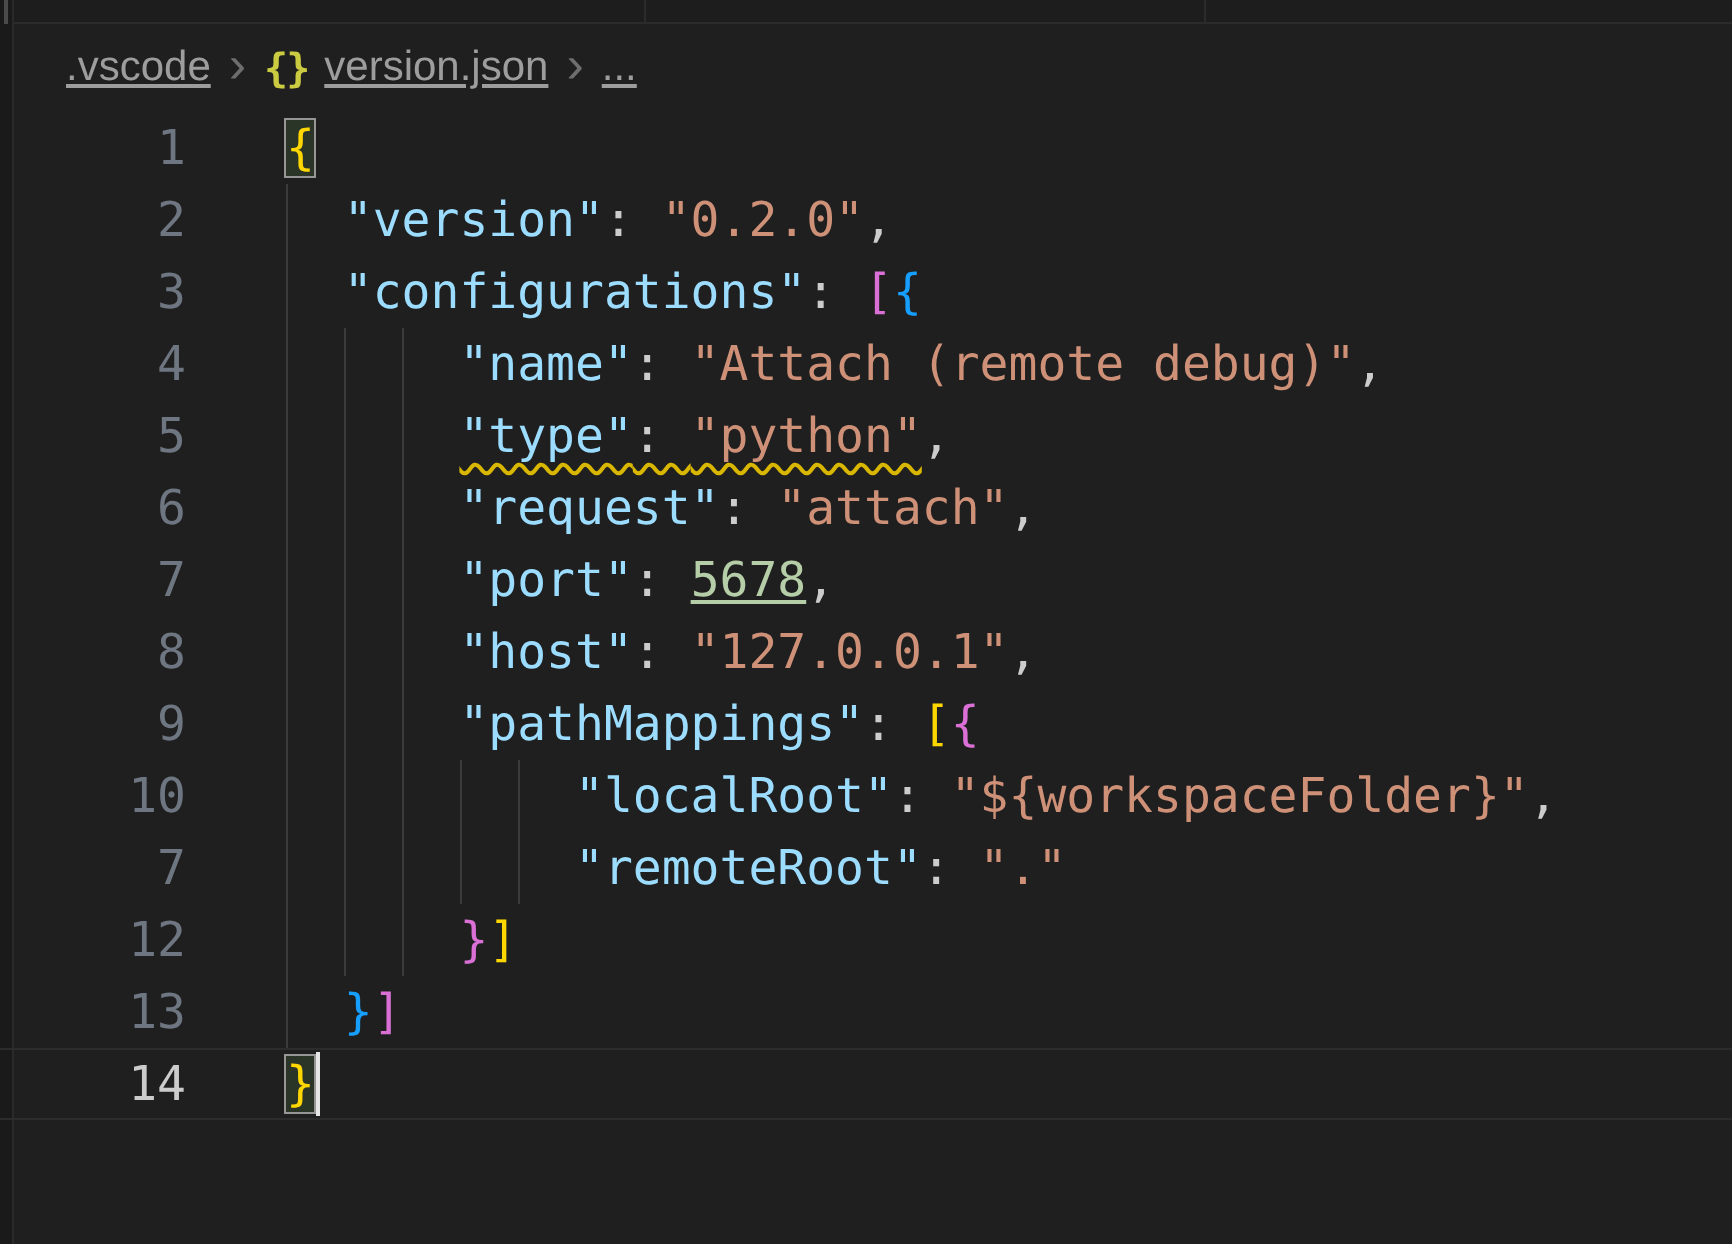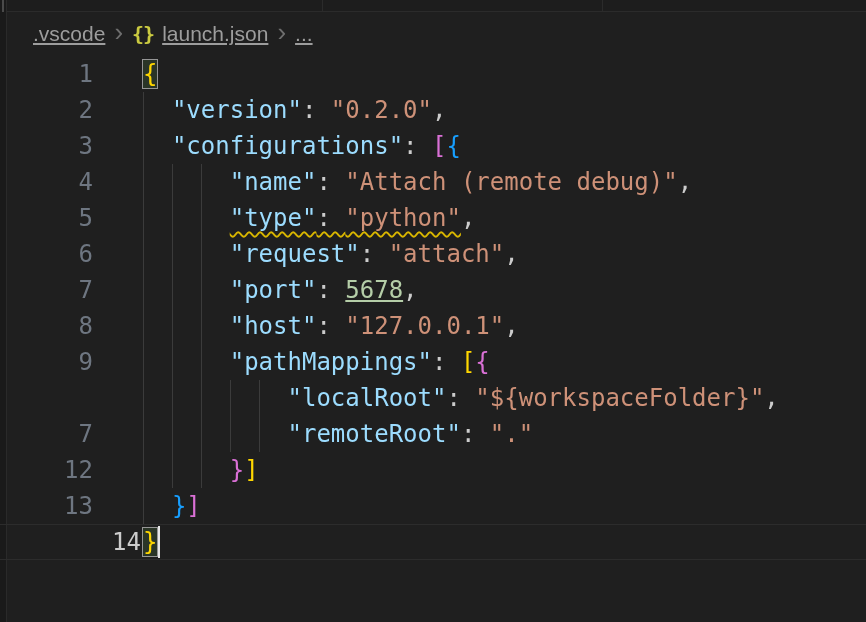--- a/index.html
+++ b/index.html
@@ -26,21 +26,21 @@
   .json-icon { color:var(--json_icon,#cbcb41); font-family:"DejaVu Sans Mono", monospace;
     font-size:20px; font-weight:bold; margin-right:8px; letter-spacing:-1px; }
 
   
   .editor { position:absolute; left:0; top:56px; right:0; bottom:0;
     font-family:"DejaVu Sans Mono", monospace; font-size:24px; line-height:36px; }
   .line { position:relative; height:36px; white-space:pre; }
   .line.active { box-shadow: inset 0 1px 0 #2c2c2c, inset 0 -1px 0 #2c2c2c; }
   .ln { position:absolute; left:0; top:0; width:93px; text-align:right;
     color:var(--line_number,#6e7681); }
-  .line.active .ln { color:var(--line_number_active,#cccccc);margin-left:48px; }
+  .line.active .ln { color:var(--line_number_active,#cccccc); }
   .code { position:absolute; left:143px; top:0; }
 
   .tok-pln { color:#d4d4d4; }
   .tok-key { color:var(--key,#9cdcfe); }
   .tok-str { color:var(--string,#ce9178); }
   .tok-num { color:var(--number,#b5cea8);text-decoration:underline; }
   .tok-pun { color:var(--punctuation,#cccccc); }
   .tok-b1 { color:var(--bracket_gold,#ffd700); }
   .tok-b2 { color:var(--bracket_pink,#da70d6); }
   .tok-b3 { color:var(--bracket_blue,#179fff); }
@@ -69,41 +69,41 @@
 <div class="topbar">
   <div class="sash"></div>
   <div class="tab-sep s1"></div>
   <div class="tab-sep s2"></div>
 </div>
 
 <div class="breadcrumbs">
   <span class="crumb">.vscode</span>
   <span class="chev">›</span>
   <span class="json-icon">{}</span>
-  <span class="crumb">launch.json</span>
+  <span class="crumb">version.json</span>
   <span class="chev">›</span>
   <span class="crumb">...</span>
 </div>
 
 <div class="editor">
   <div class="indent-guide g-c0"></div>
   <div class="indent-guide g-c2"></div>
   <div class="indent-guide g-c4"></div>
   <div class="indent-guide g-c6"></div>
   <div class="indent-guide g-c8"></div>
   <div id="code-lines">
       <div class="line"><span class="ln">1</span><span class="code"><span class="tok-b1 match-box">{</span></span></div>
       <div class="line"><span class="ln">2</span><span class="code"><span class="tok-pln">  </span><span class="tok-key">"version"</span><span class="tok-pun">: </span><span class="tok-str">"0.2.0"</span><span class="tok-pun">,</span></span></div>
       <div class="line"><span class="ln">3</span><span class="code"><span class="tok-pln">  </span><span class="tok-key">"configurations"</span><span class="tok-pun">: </span><span class="tok-b2">[</span><span class="tok-b3">{</span></span></div>
       <div class="line"><span class="ln">4</span><span class="code"><span class="tok-pln">      </span><span class="tok-key">"name"</span><span class="tok-pun">: </span><span class="tok-str">"Attach (remote debug)"</span><span class="tok-pun">,</span></span></div>
       <div class="line"><span class="ln">5</span><span class="code"><span class="tok-pln">      </span><span class="sq"><span class="tok-key">"type"</span><span class="tok-pun">: </span><span class="tok-str">"python"</span></span><span class="tok-pun">,</span></span></div>
       <div class="line"><span class="ln">6</span><span class="code"><span class="tok-pln">      </span><span class="tok-key">"request"</span><span class="tok-pun">: </span><span class="tok-str">"attach"</span><span class="tok-pun">,</span></span></div>
       <div class="line"><span class="ln">7</span><span class="code"><span class="tok-pln">      </span><span class="tok-key">"port"</span><span class="tok-pun">: </span><span class="tok-num">5678</span><span class="tok-pun">,</span></span></div>
       <div class="line"><span class="ln">8</span><span class="code"><span class="tok-pln">      </span><span class="tok-key">"host"</span><span class="tok-pun">: </span><span class="tok-str">"127.0.0.1"</span><span class="tok-pun">,</span></span></div>
       <div class="line"><span class="ln">9</span><span class="code"><span class="tok-pln">      </span><span class="tok-key">"pathMappings"</span><span class="tok-pun">: </span><span class="tok-b1">[</span><span class="tok-b2">{</span></span></div>
-      <div class="line"><span class="code"><span class="tok-pln">          </span><span class="tok-key">"localRoot"</span><span class="tok-pun">: </span><span class="tok-str">"${workspaceFolder}"</span><span class="tok-pun">,</span></span></div>
+      <div class="line"><span class="ln">10</span><span class="code"><span class="tok-pln">          </span><span class="tok-key">"localRoot"</span><span class="tok-pun">: </span><span class="tok-str">"${workspaceFolder}"</span><span class="tok-pun">,</span></span></div>
       <div class="line"><span class="ln">7</span><span class="code"><span class="tok-pln">          </span><span class="tok-key">"remoteRoot"</span><span class="tok-pun">: </span><span class="tok-str">"."</span></span></div>
       <div class="line"><span class="ln">12</span><span class="code"><span class="tok-pln">      </span><span class="tok-b2">}</span><span class="tok-b1">]</span></span></div>
       <div class="line"><span class="ln">13</span><span class="code"><span class="tok-pln">  </span><span class="tok-b3">}</span><span class="tok-b2">]</span></span></div>
       <div class="line active"><span class="ln">14</span><span class="code"><span class="tok-b1 match-box">}</span></span></div>
     </div>
   <div class="cursor"></div>
 </div>
 
 </body></html>

